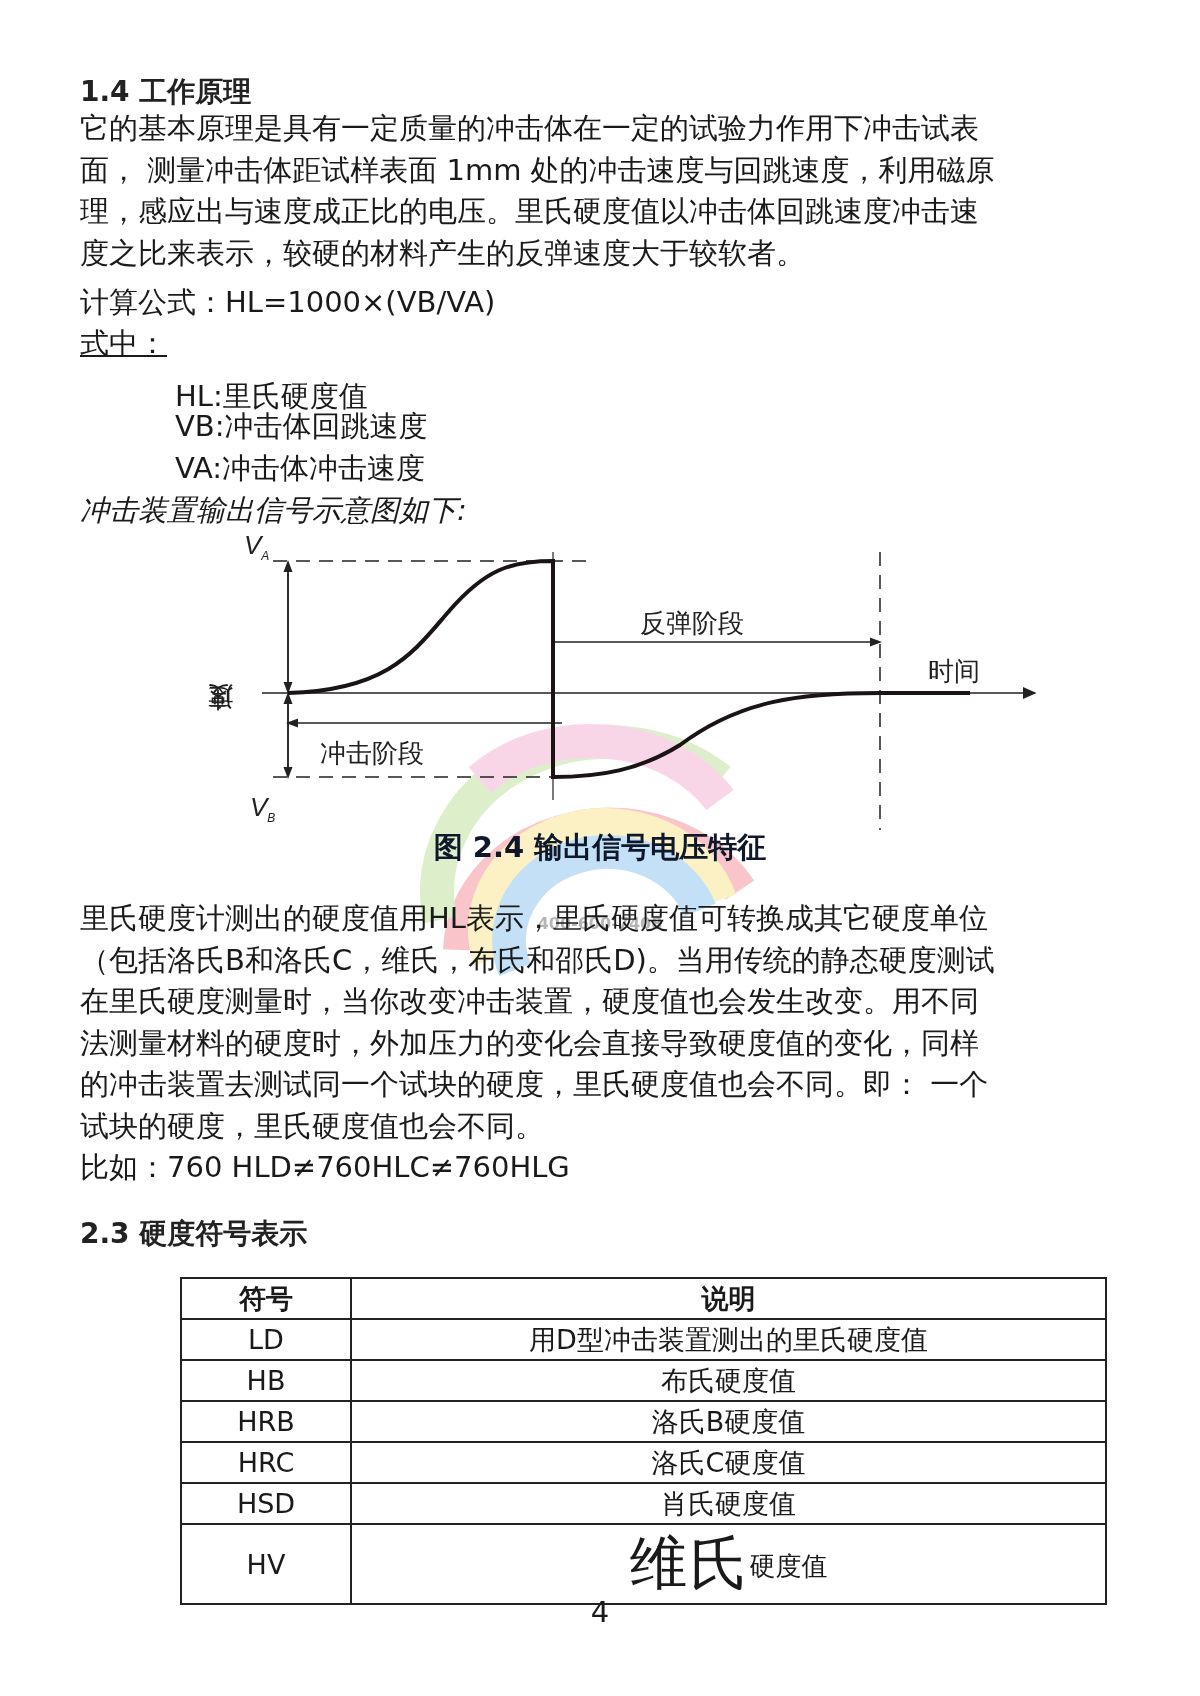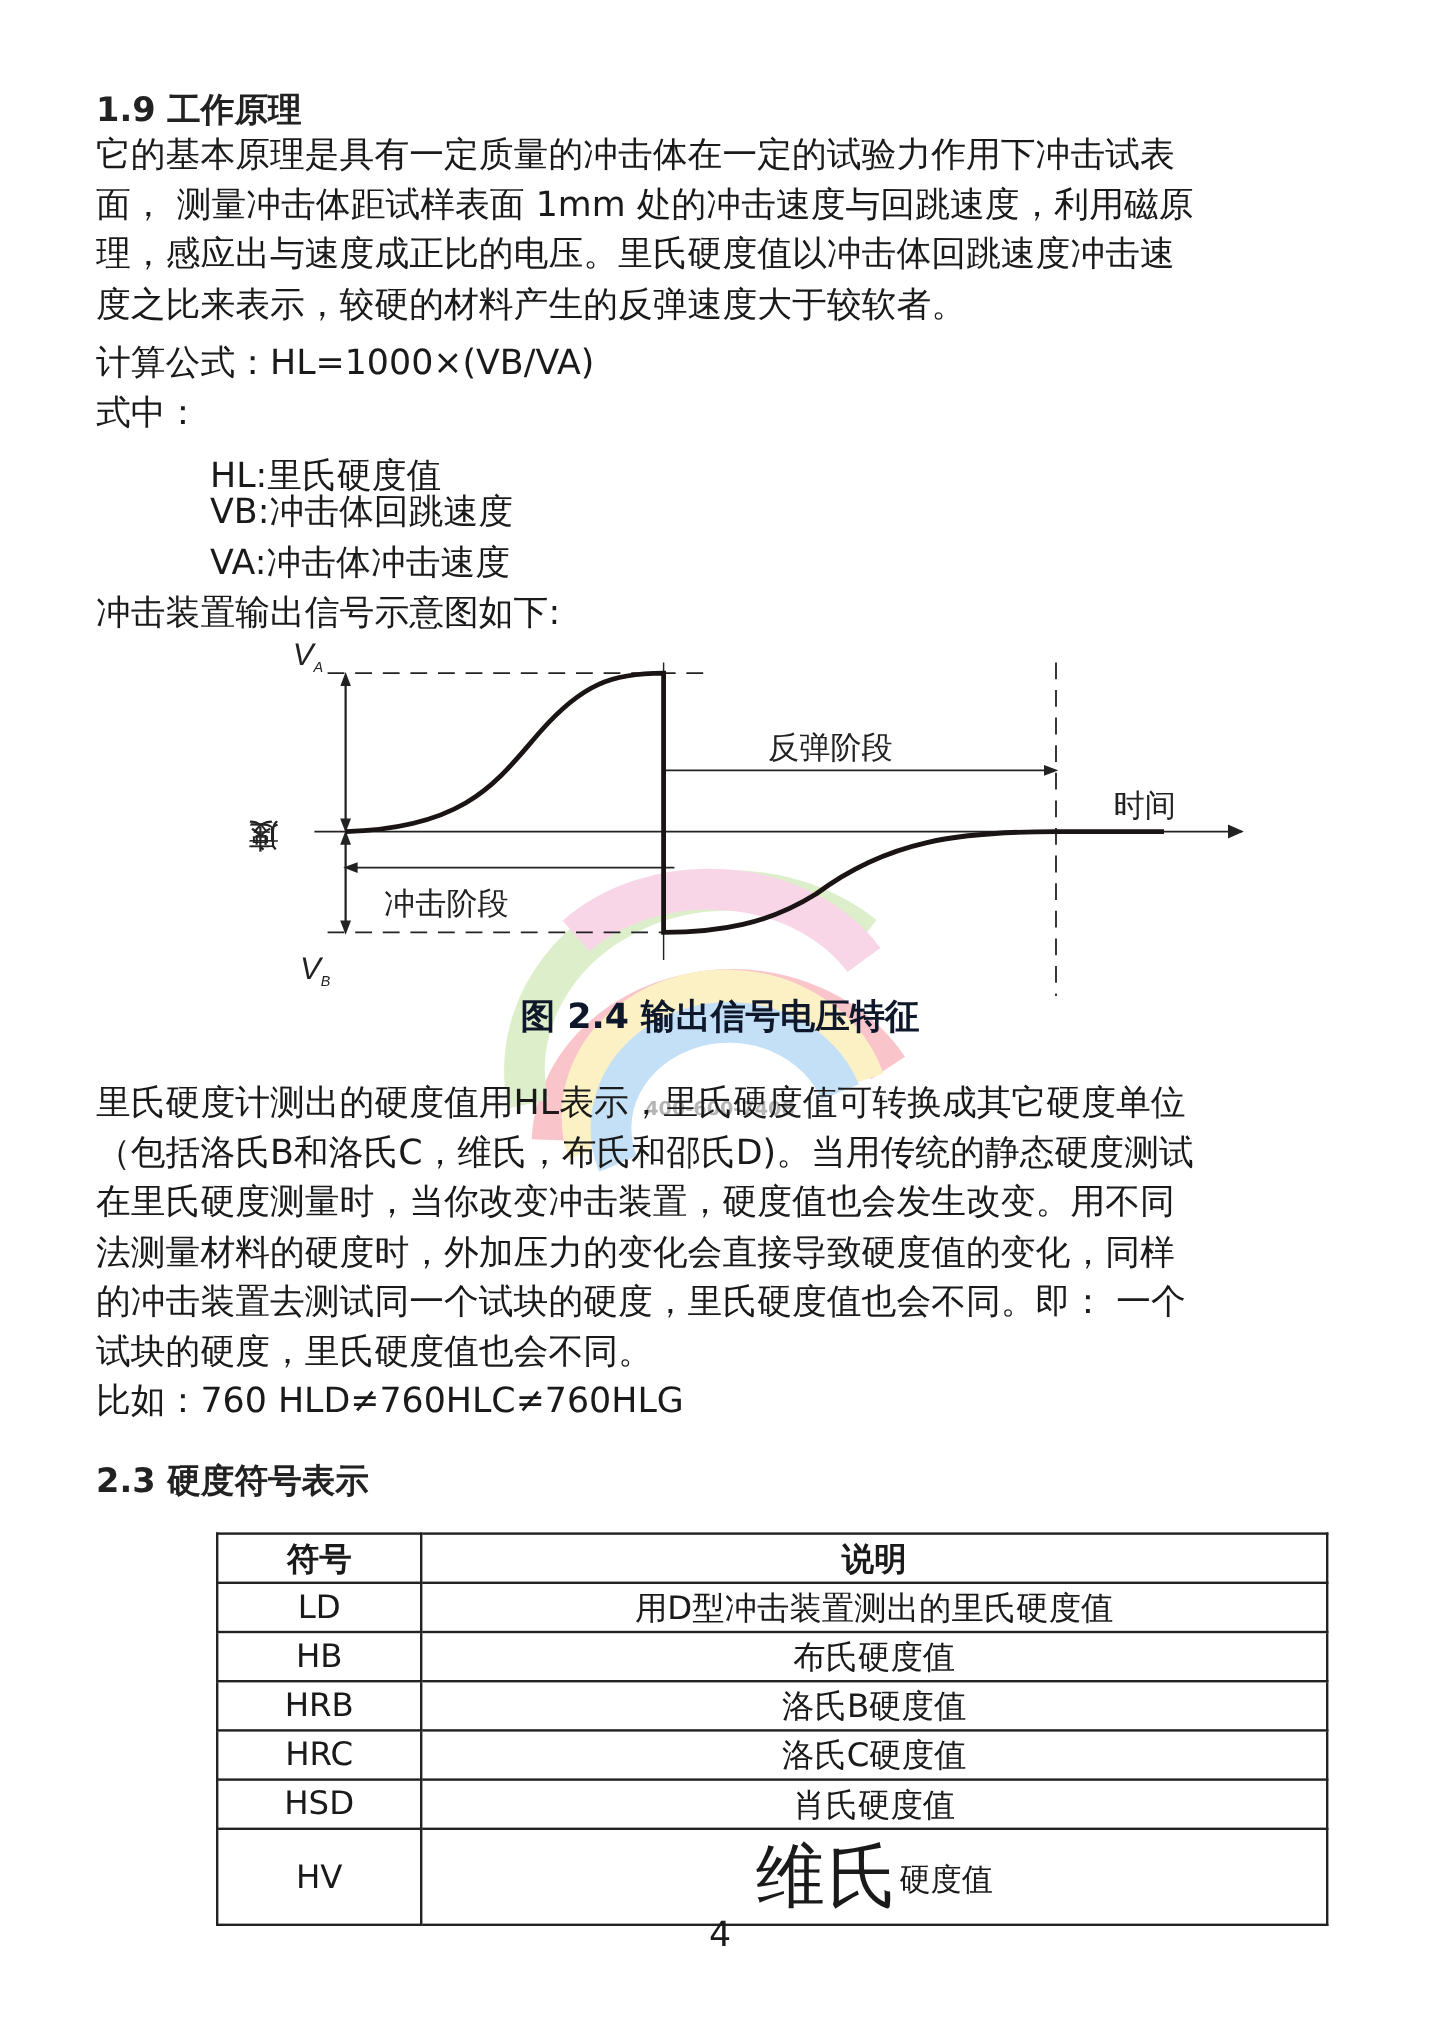--- a/index.html
+++ b/index.html
@@ -23,35 +23,35 @@
     table.sym td.c1, table.sym th.c1 { width: 168px; }
     .big-glyph { font-family: "DejaVu Serif", serif; font-size: 58px; vertical-align: -8px; letter-spacing: 2px; }
     .small { font-size: 26px; }
     .pagenum { position: absolute; left: 0; width: 1200px; top: 1595px; text-align: center; font-size: 29px; }
   </style>
 </head>
 <body>
 
 <div class="page">
 
-  <div class="h2" style="top:73px;">1.9 工作原理</div>
+  <div class="h2" style="top:73px;">1.4 工作原理</div>
 
   <div class="para" style="top:108px;">
     <span class="ln">它的基本原理是具有一定质量的冲击体在一定的试验力作用下冲击试表</span>
     <span class="ln">面， 测量冲击体距试样表面 1mm 处的冲击速度与回跳速度，利用磁原</span>
     <span class="ln">理，感应出与速度成正比的电压。里氏硬度值以冲击体回跳速度冲击速</span>
     <span class="ln">度之比来表示，较硬的材料产生的反弹速度大于较软者。</span>
   </div>
 
   <div class="line" style="top:282px;">计算公式：HL=1000×(VB/VA)</div>
-  <div class="line" style="top:323px;">式中：</div>
+  <div class="line" style="top:323px;text-decoration:underline;">式中：</div>
   <div class="line indent" style="top:376px;">HL:里氏硬度值</div>
   <div class="line indent" style="top:406px;">VB:冲击体回跳速度</div>
   <div class="line indent" style="top:448px;">VA:冲击体冲击速度</div>
-  <div class="line" style="top:490px;">冲击装置输出信号示意图如下:</div>
+  <div class="line" style="top:490px;font-style:italic;">冲击装置输出信号示意图如下:</div>
 
   <svg class="watermark" viewBox="0 0 360 300">
     <g fill="none" stroke-width="34" opacity="0.35">
       <path d="M40 260 A150 130 0 0 1 320 200" stroke="#ef5a6a"></path>
       <path d="M70 270 A120 105 0 0 1 300 210" stroke="#f6d85a"></path>
       <path d="M95 280 A95 85 0 0 1 280 220" stroke="#5aa8e8"></path>
       <path d="M20 230 A170 150 0 0 1 300 90" stroke="#9fd36a"></path>
       <path d="M60 90 A150 120 0 0 1 300 110" stroke="#f08ac0"></path>
     </g>
   </svg>

